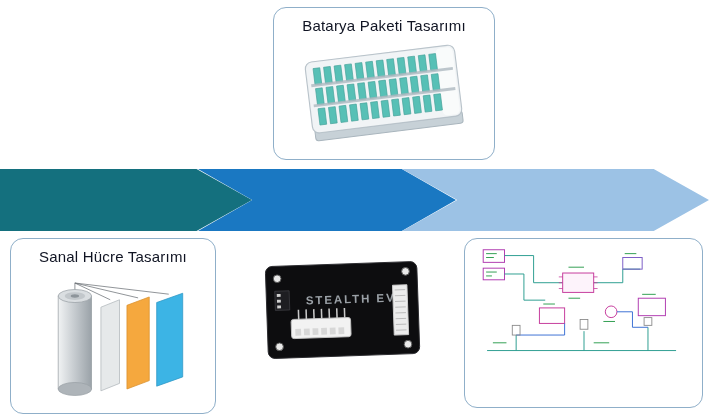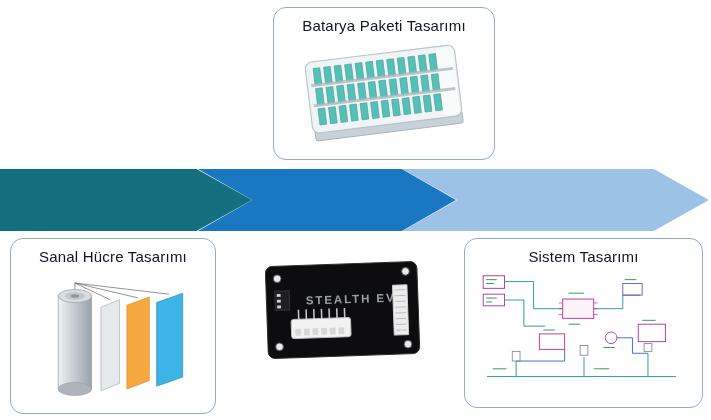--- a/index.html
+++ b/index.html
@@ -179,21 +179,20 @@
             <line x1="139" y1="59" x2="150" y2="59"></line>
             <line x1="139" y1="65" x2="150" y2="65"></line>
             <line x1="139" y1="71" x2="150" y2="71"></line>
             <line x1="139" y1="77" x2="150" y2="77"></line>
         </g>
       </g>
     </svg>
   </div>
 
   <div class="box right-box" style="border-color: rgb(143, 175, 201);">
-    <div class="box-title">Sistem Tasarımı</div>
     <div class="img-wrap">
       <svg width="214" height="126" viewBox="0 0 220 130">
 
         <rect x="6" y="8" width="22" height="13" fill="none" stroke="#b03ab0" stroke-width="1"></rect>
         <rect x="6" y="27" width="22" height="12" fill="none" stroke="#b03ab0" stroke-width="1"></rect>
         <g stroke="#2e9e4f" stroke-width="1">
           <line x1="9" y1="12" x2="20" y2="12"></line>
             <line x1="9" y1="16" x2="17" y2="16"></line>
           <line x1="9" y1="31" x2="20" y2="31"></line>
             <line x1="9" y1="35" x2="15" y2="35"></line>

